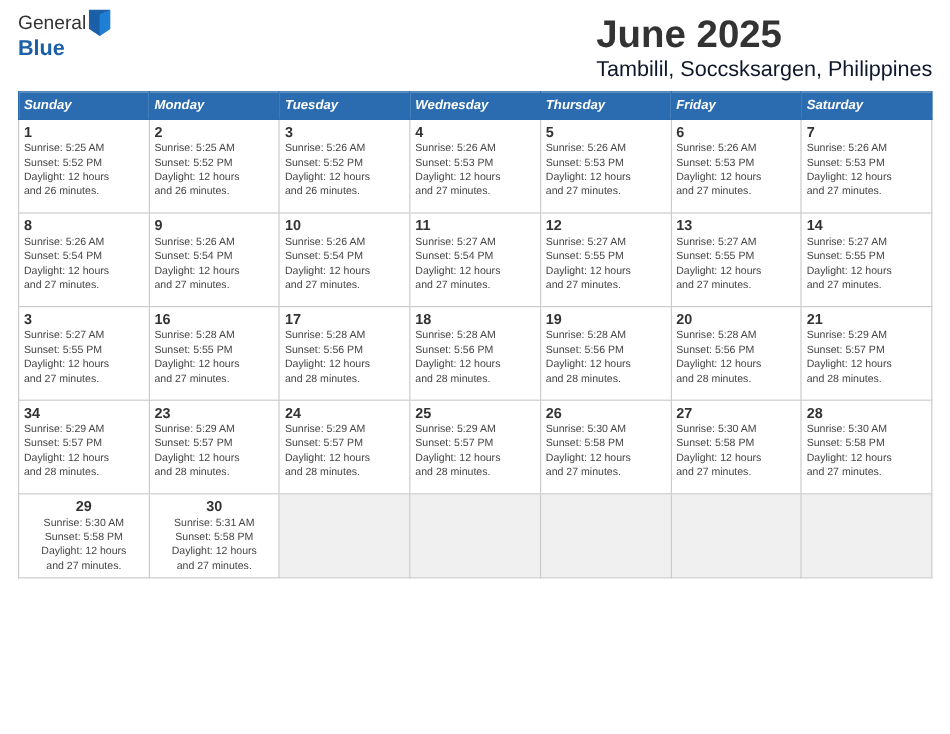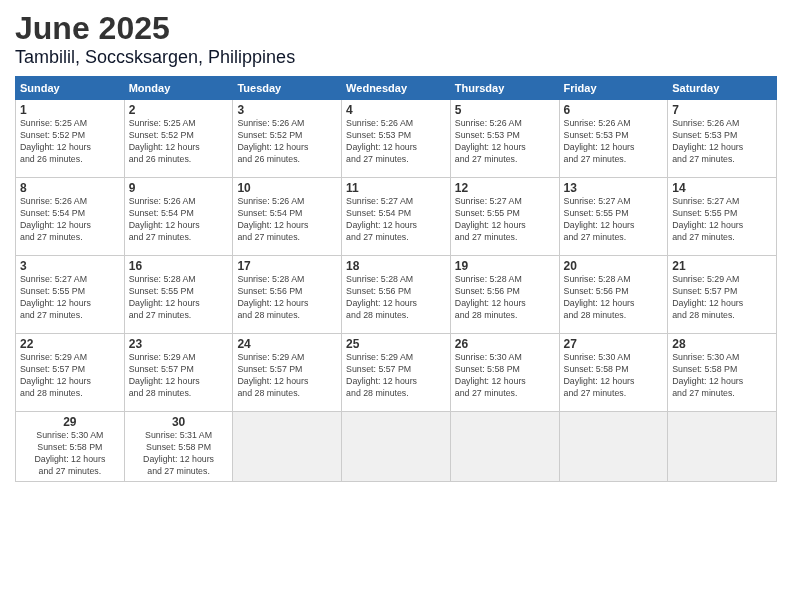--- a/index.html
+++ b/index.html
@@ -50,20 +50,21 @@
       font-size: 9.5px;
     }
     .calendar-table th {
       background-color: #2b6cb0;
       color: #fff;
       text-align: left;
       padding: 5px 4px;
       font-size: 11px;
       font-weight: bold;
       border: 1px solid #2b6cb0;
+      font-style: italic;
     }
     .calendar-table td {
       vertical-align: top;
       padding: 3px 4px;
       border: 1px solid #ccc;
       width: calc(100% / 7);
       height: 78px;
       background: #fff;
     }
     .calendar-table td.empty {
@@ -84,20 +85,34 @@
     .last-row td {
       height: 65px;
       text-align: center;
     }
   </style>
 </head>
 <body>
 
 <div class="page">
   <div class="header">
+    <div class="logo">
+      <div>
+        <div style="display:flex;align-items:center;">
+          <span class="logo-general">General</span>
+          <svg class="logo-icon" viewBox="0 0 18 22" xmlns="http://www.w3.org/2000/svg">
+            <polygon points="0,0 18,0 18,16 9,22 0,16" fill="#1a5fa8"></polygon>
+            <polygon points="9,4 18,0 18,16 9,22" fill="#1e7fd4"></polygon>
+          </svg>
+        </div>
+        <div>
+          <span class="logo-blue" style="font-size:18px;font-weight:bold;">Blue</span>
+        </div>
+      </div>
+    </div>
     <div class="title-block">
       <div class="title-month">June 2025</div>
       <div class="title-location">Tambilil, Soccsksargen, Philippines</div>
     </div>
   </div>
 
   <table class="calendar-table">
     <thead>
       <tr>
 
@@ -259,21 +274,21 @@
           <td>
             <span class="day-number">21</span>
             <div class="day-info" style="white-space: pre-line;">Sunrise: 5:29 AM
 Sunset: 5:57 PM
 Daylight: 12 hours
 and 28 minutes.</div>
           </td>
         </tr>
         <tr>
           <td>
-            <span class="day-number">22</span>
+            <span class="day-number">34</span>
             <div class="day-info" style="white-space: pre-line;">Sunrise: 5:29 AM
 Sunset: 5:57 PM
 Daylight: 12 hours
 and 28 minutes.</div>
           </td>
           <td>
             <span class="day-number">23</span>
             <div class="day-info" style="white-space: pre-line;">Sunrise: 5:29 AM
 Sunset: 5:57 PM
 Daylight: 12 hours

